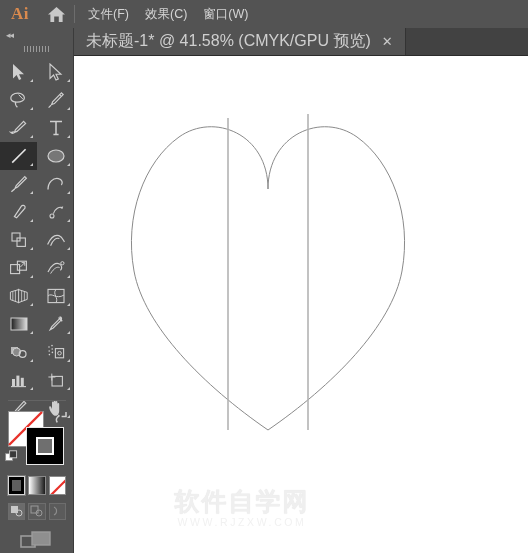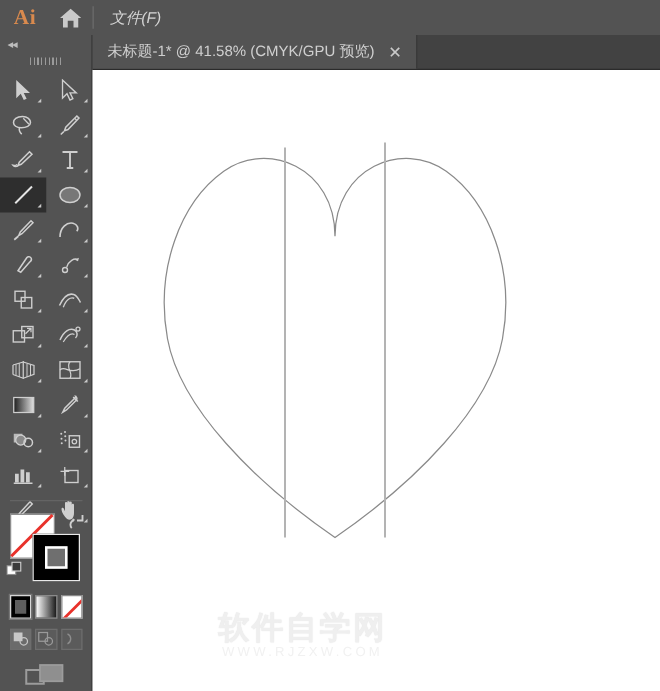--- a/index.html
+++ b/index.html
@@ -16,38 +16,38 @@
     position:absolute; left:0; top:0; width:528px; height:28px;
     background:#535353; display:flex; align-items:center;
   }
   .ai-logo{
     width:40px; text-align:center; color:#d98a4e;
     font-size:17px; font-weight:bold; letter-spacing:.5px;
     font-family:"Liberation Serif", serif;
   }
   .home-icon{ width:32px; display:flex; align-items:center; justify-content:center; }
   .menu-sep{ width:1px; height:18px; background:#6d6d6d; margin:0 6px 0 2px; }
-  .menu-items{ display:flex; align-items:flex-end; gap:2px;font-style:italic; }
+  .menu-items{ display:flex; align-items:flex-end; gap:2px; }
   .menu-item{
     color:#d4d4d4; font-size:12.5px; padding:4px 7px; white-space:nowrap;
     cursor:default;
   }
 
   
   .tabbar{
     position:absolute; left:74px; top:28px; width:454px; height:28px;
     background:#424242; border-bottom:1px solid #2b2b2b;
     display:flex; align-items:stretch;
   }
   .doc-tab{
     display:flex; align-items:center; gap:9px;
     background:#535353; padding:0 10px 0 12px;
     border-right:1px solid #333; cursor:default;
   }
-  .doc-tab-title{ color:#cfcfcf; font-size:12px; white-space:nowrap; }
+  .doc-tab-title{ color:#cfcfcf; font-size:16px; white-space:nowrap; }
   .tab-close{ color:#c8c8c8; font-size:13px; line-height:1; padding:2px 2px 3px; cursor:pointer; }
 
   
   .toolpanel{
     position:absolute; left:0; top:28px; width:74px; height:525px;
     background:#535353; border-right:1px solid #3b3b3b;
   }
   .tp-collapse{
     height:14px; display:flex; align-items:center; padding-left:6px;
     color:#bdbdbd; font-size:9px; letter-spacing:-1px;
@@ -168,20 +168,22 @@
   <div class="menubar">
     <div class="ai-logo">Ai</div>
     <div class="home-icon">
       <svg width="19" height="17" viewBox="0 0 19 17">
         <path d="M9.5 1 L18 8.4 L15.6 8.4 L15.6 16 L11.8 16 L11.8 10.6 L7.2 10.6 L7.2 16 L3.4 16 L3.4 8.4 L1 8.4 Z" fill="#c9c9c9"></path>
       </svg>
     </div>
     <div class="menu-sep"></div>
     <div class="menu-items">
       <div class="menu-item">文件(F)</div>
+      <div class="menu-item">效果(C)</div>
+      <div class="menu-item">窗口(W)</div>
     </div>
   </div>
 
   <div class="tabbar">
     <div class="doc-tab">
       <span class="doc-tab-title">未标题-1* @ 41.58% (CMYK/GPU 预览)</span>
       <span class="tab-close">✕</span>
     </div>
   </div>
 

